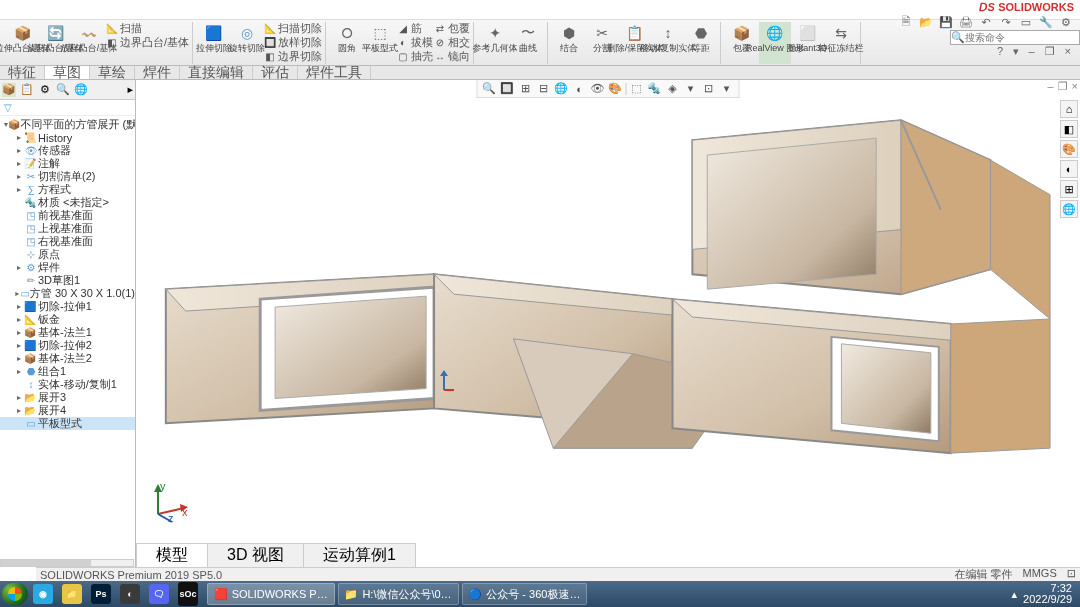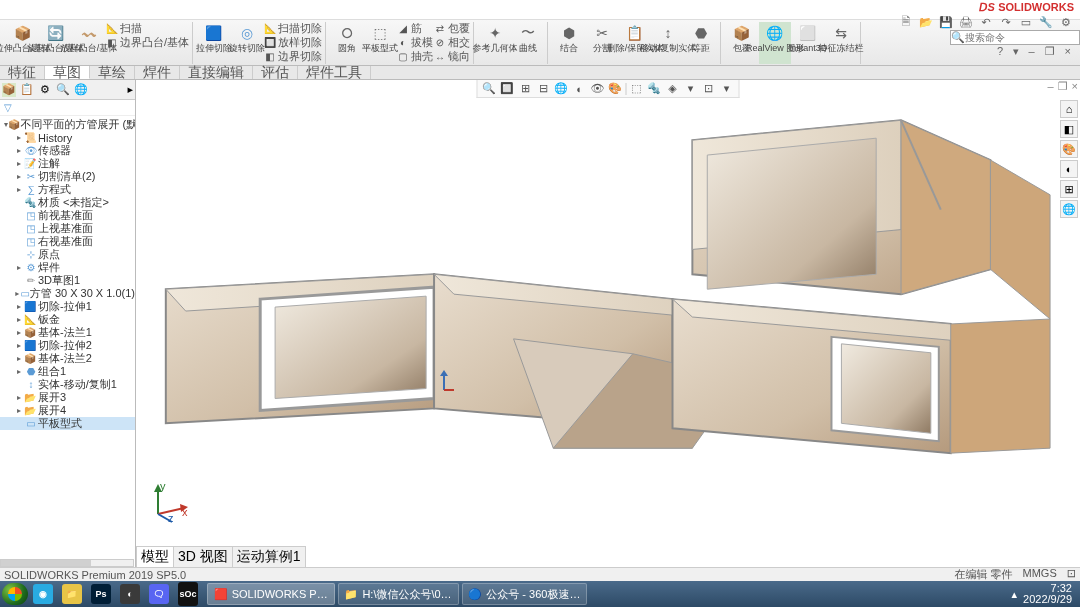--- a/index.html
+++ b/index.html
@@ -55,21 +55,21 @@
 .origin-tri { position:absolute; left:300px; top:272px; }
 
 .side-icons { position:absolute; right:2px; top:20px; display:flex; flex-direction:column; gap:2px; }
 .side-ico { width:18px; height:18px; border:1px solid #ccc; background:#f4f4f4; display:flex; align-items:center; justify-content:center; font-size:11px; cursor:pointer; }
 
 .model-canvas { position:absolute; inset:18px 20px 30px 0; }
 
 .bot-tabs { position:absolute; left:0; bottom:14px; height:16px; display:flex; align-items:flex-end; }
 .bot-tabs-sb { width:134px; height:8px; border:1px solid #ccc; background:#f0f0f0; margin-right:2px; display:flex; }
 .bot-tabs-thumb { width:90px; background:#d0d0d0; }
-.bot-tab { padding:1px 4px; font-size:14px; background:#f0f0f0; border:1px solid #ccc; border-bottom:none; cursor:pointer; margin-right:-1px; }
+.bot-tab { padding:1px 19px; font-size:16px; background:#f0f0f0; border:1px solid #ccc; border-bottom:none; cursor:pointer; margin-right:-1px; }
 .bot-tab.active { background:#fff; }
 
 .status { position:absolute; left:0; right:0; bottom:0; height:14px; background:#f0f0f0; border-top:1px solid #ccc; display:flex; align-items:center; font-size:10px; color:#555; padding:0 4px; }
 .status .r { margin-left:auto; display:flex; gap:10px; }
 
 .taskbar { position:absolute; left:0; right:0; bottom:0; height:26px; background:linear-gradient(#4a6a8a,#2d4a66); display:flex; align-items:center; padding:0 2px; gap:1px; z-index:20; }
 .tb-orb { width:26px; height:22px; border-radius:11px; background:radial-gradient(circle at 30% 30%,#7fc241,#1e6b1e 60%,#0d3a0d); display:flex; align-items:center; justify-content:center; cursor:pointer; }
 .tb-orb-inner { width:14px; height:14px; border-radius:50%; background:conic-gradient(#f25022 0 90deg,#7fba00 90deg 180deg,#00a4ef 180deg 270deg,#ffb900 270deg 360deg); }
 .tb-ico { width:28px; height:22px; display:flex; align-items:center; justify-content:center; cursor:pointer; border-radius:2px; }
 .tb-task { height:22px; padding:0 6px; display:flex; align-items:center; gap:4px; background:rgba(255,255,255,.12); border:1px solid rgba(255,255,255,.25); border-radius:2px; color:#fff; font-size:10px; cursor:pointer; }
@@ -496,21 +496,21 @@
 
 <div class="bot-tabs" style="bottom:40px;" id="bottabs">
   <div class="bot-tabs-sb">
       <div class="bot-tabs-thumb"></div>
     </div>
 <div class="bot-tab active">模型</div>
     <div class="bot-tab">3D 视图</div>
     <div class="bot-tab">运动算例1</div>
   </div>
 
-<div class="status" style="bottom:26px;">
+<div class="status" style="bottom:26px;margin-left:36px;">
   <span>SOLIDWORKS Premium 2019 SP5.0</span>
   <div class="r">
     <span>在编辑 零件</span>
     <span>MMGS</span>
     <span>⊡</span>
   </div>
 </div>
 
 <div class="taskbar">
   <div class="tb-orb">

